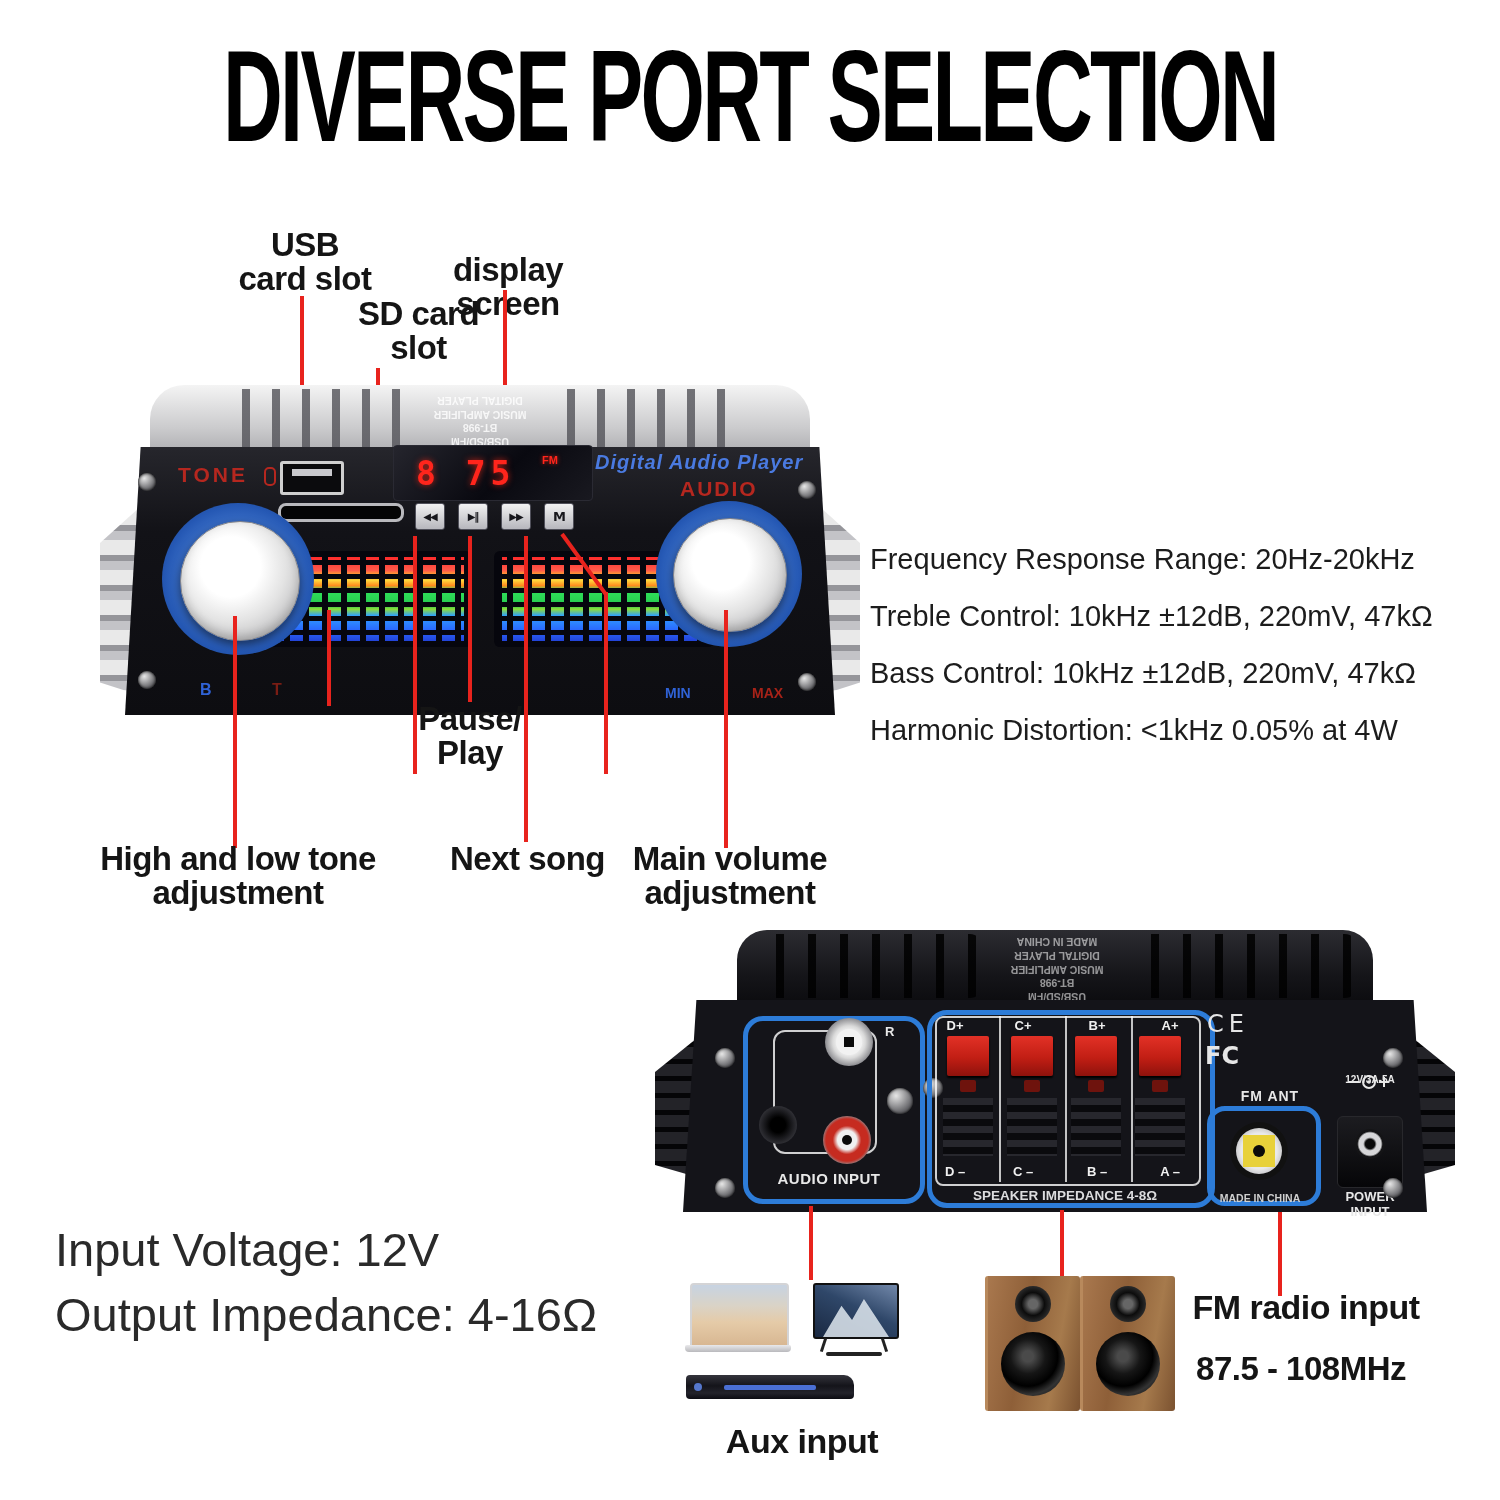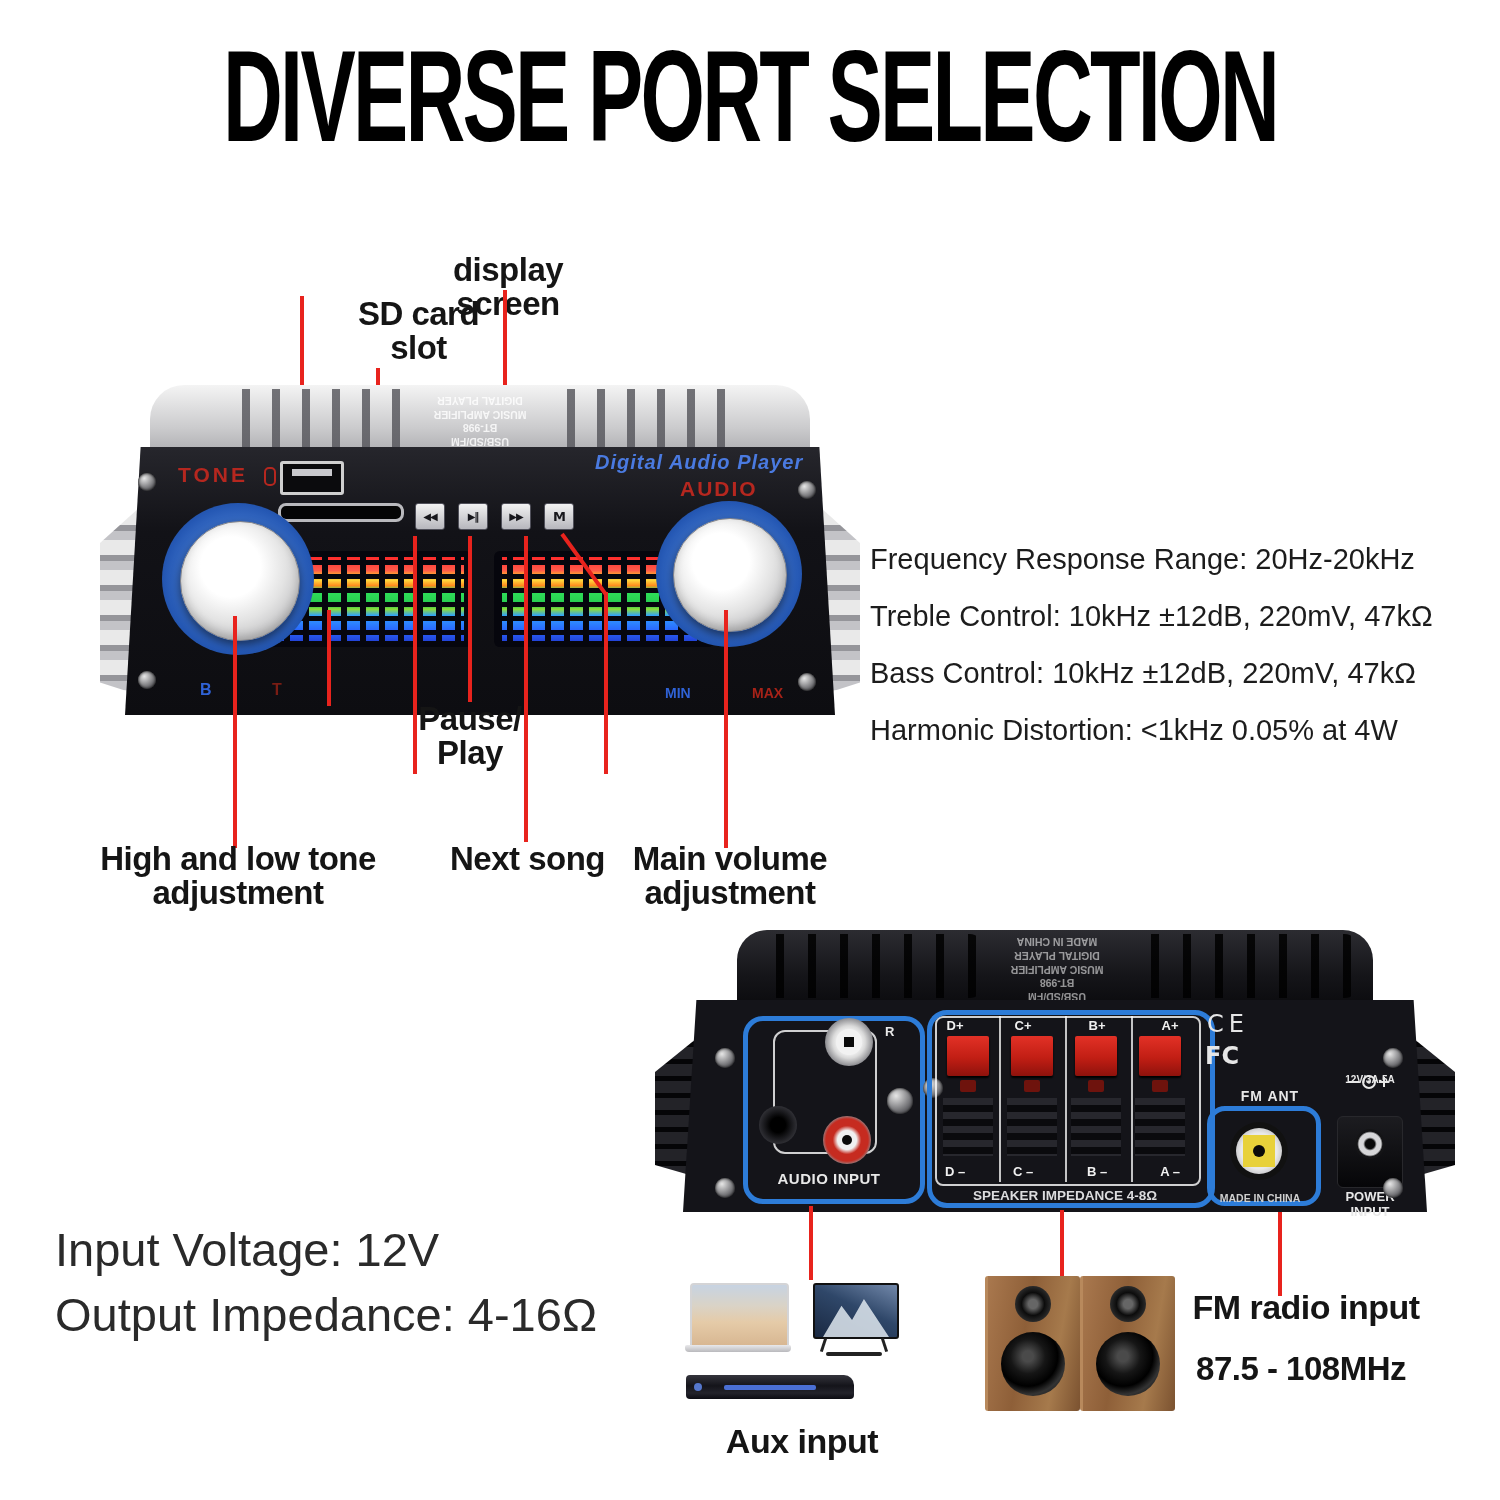--- a/index.html
+++ b/index.html
@@ -120,20 +120,22 @@
   .spk .wf{position:absolute;left:13px;top:56px;width:64px;height:64px;border-radius:50%;
         background:radial-gradient(circle at 42% 38%,#4a4a4a 0 10%,#161616 32%,#000 55%,#333 70%,#0b0b0b 100%);}
 </style>
 </head>
 <body>
 
 <div class="canvas">
 
   <h1 class="title">DIVERSE PORT SELECTION</h1>
 
+  <div class="callout" style="left:215px;top:228px;width:180px;">USB
+card slot</div>
   <div class="callout" style="left:300px;top:297px;width:165px;padding-left:36px;">SD card
 slot</div>
   <div class="callout" style="left:398px;top:253px;width:220px;">display screen</div>
 
   <div class="lead" style="left:300px;top:296px;height:176px;"></div>
   <div class="lead" style="left:376px;top:368px;height:146px;"></div>
   <div class="lead" style="left:503px;top:290px;height:158px;"></div>
 
   <div class="amp-front">
     <div class="hs-top">
@@ -151,20 +153,24 @@
     <div class="panel-red" style="left:78px;top:78px;">TONE</div>
     <div class="panel-red" style="left:580px;top:92px;letter-spacing:2px;">AUDIO</div>
     <div class="brand" style="left:495px;top:66px;">Digital Audio Player</div>
 
     <div class="mic-icon" style="left:164px;top:82px;"></div>
     <div class="usb-port" style="left:180px;top:76px;">
         <i></i>
       </div>
     <div class="sd-slot" style="left:178px;top:118px;"></div>
 
+    <div class="led-display" style="left:293px;top:60px;">
+      <span class="led-digits" style="left:22px;top:8px;">8 75</span>
+      <span class="led-band" style="left:148px;top:8px;">FM</span>
+    </div>
 
     <div class="pbtn" style="left:315px;top:118px;">
         <span>◀◀</span>
       </div>
     <div class="pbtn" style="left:358px;top:118px;">
         <span>▶‖</span>
       </div>
     <div class="pbtn" style="left:401px;top:118px;">
         <span>▶▶</span>
       </div>

